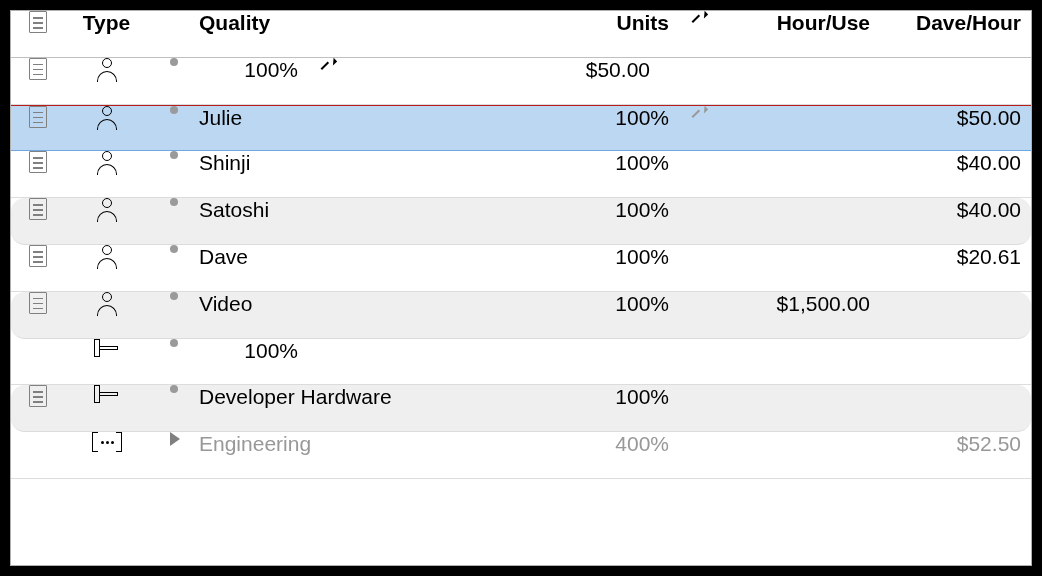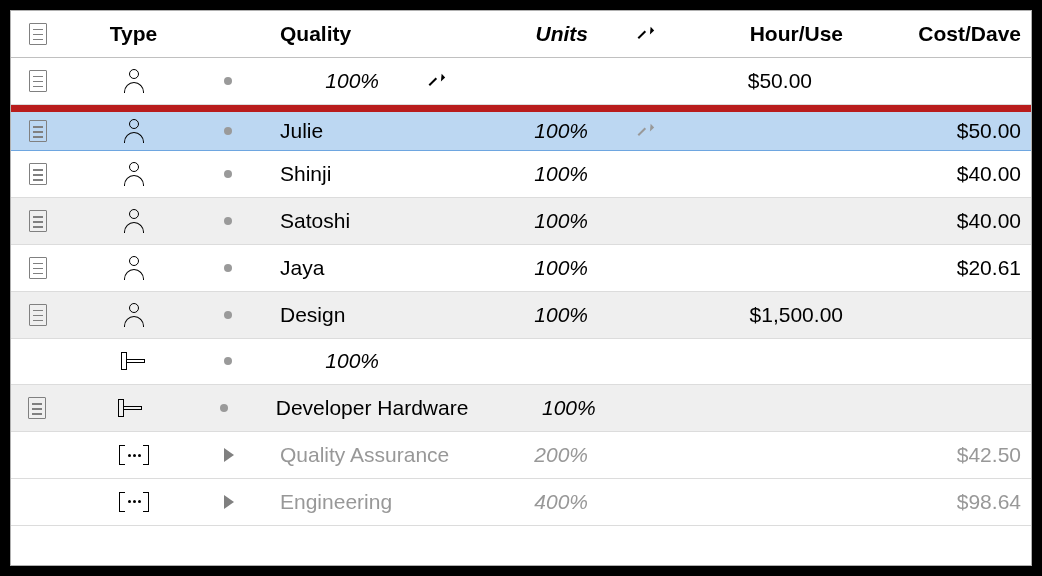--- a/index.html
+++ b/index.html
@@ -11,44 +11,43 @@
       color: #000;
     }
     .panel {
       background: #fff;
       width: 1022px;
       height: 556px;
       border: 1px solid #b0b0b0;
     }
     .row {
       display: flex;
-      align-items: center;
+      align-items: flex-start;
       height: 46.8px;
       border-bottom: 1px solid #dcdcdc;
-      gap: 27px;
     }
     .row.header {
       background: #fff;
       font-weight: 700;
       height: 46.8px;
       border-bottom: 1px solid #c0c0c0;
     }
-    .row.zebra { background: #efefef; }
+    .row.zebra { background: #efefef; border-radius: 14px; }
     .row.selected {
       background: #bcd7f2;
-      border-top: 7px solid #b91c1c;
+      border-top: 1px solid #b91c1c;
       border-bottom: 1px solid #6ea6e0;
     }
     .row.group .bullet, .row.group .res, .row.group .units,
     .row.group .costuse, .row.group .costhour { color: #989898; }
     .col-note { width: 53px; display:flex; justify-content:center; align-items:center; }
     .col-type { width: 85px; display:flex; justify-content:center; align-items:center; font-weight:700; }
     .col-bullet { width: 50px; display:flex; justify-content:center; align-items:center; }
     .col-res { flex: 1 1 auto; min-width: 0; overflow:hidden; white-space:nowrap; display:flex; align-items:center; padding-right:8px;}
-    .col-units { width: 105px; text-align: right; padding-right: 6px; font-style: italic; }
+    .col-units { width: 105px; text-align: right; padding-right: 6px; }
     .col-share { width: 46px; display:flex; justify-content:center; align-items:center; }
     .col-costuse { width: 155px; text-align: right; padding-right: 6px; }
     .col-costhour { width: 155px; text-align: right; padding-right: 10px; }
     .header .col-type { justify-content:center; }
     .header .col-res { justify-content:flex-start; }
     .header .col-units { text-align:right; }
     .header .col-share { text-align:left; }
     .header .col-costuse { text-align:right; }
     .header .col-costhour { text-align:right; }
     .bullet-dot {
@@ -126,21 +125,21 @@
         <span class="note-icon"></span>
       </div>
     <div class="col-type">Type</div>
     <div class="col-bullet"></div>
     <div class="col-res">Quality</div>
     <div class="col-units">Units</div>
     <div class="col-share">
         <span class="share-arrow share-head"></span>
       </div>
     <div class="col-costuse">Hour/Use</div>
-    <div class="col-costhour">Cost/Dave</div>
+    <div class="col-costhour">Dave/Hour</div>
   </div>
   <div id="rows">
       <div class="row">
         <div class="col-note">
           <span class="note-icon"></span>
         </div>
         <div class="col-type">
           <span class="person-icon">
             <span class="head"></span>
             <span class="body"></span>
@@ -221,40 +220,40 @@
         </div>
         <div class="col-type">
           <span class="person-icon">
             <span class="head"></span>
             <span class="body"></span>
           </span>
         </div>
         <div class="col-bullet bullet">
           <span class="bullet-dot"></span>
         </div>
-        <div class="col-res res">Jaya</div>
+        <div class="col-res res">Dave</div>
         <div class="col-units units">100%</div>
         <div class="col-share"></div>
         <div class="col-costuse costuse"></div>
         <div class="col-costhour costhour">$20.61</div>
       </div>
       <div class="row zebra">
         <div class="col-note">
           <span class="note-icon"></span>
         </div>
         <div class="col-type">
           <span class="person-icon">
             <span class="head"></span>
             <span class="body"></span>
           </span>
         </div>
         <div class="col-bullet bullet">
           <span class="bullet-dot"></span>
         </div>
-        <div class="col-res res">Design</div>
+        <div class="col-res res">Video</div>
         <div class="col-units units">100%</div>
         <div class="col-share"></div>
         <div class="col-costuse costuse">$1,500.00</div>
         <div class="col-costhour costhour"></div>
       </div>
       <div class="row">
         <div class="col-note"></div>
         <div class="col-type">
           <span class="equip-icon">
             <span class="vbar"></span>
@@ -295,40 +294,20 @@
             <span class="lb"></span>
             <span class="dot d1"></span>
             <span class="dot d2"></span>
             <span class="dot d3"></span>
             <span class="rb"></span>
           </span>
         </div>
         <div class="col-bullet bullet">
           <span class="disclosure"></span>
         </div>
-        <div class="col-res res">Quality Assurance</div>
-        <div class="col-units units">200%</div>
-        <div class="col-share"></div>
-        <div class="col-costuse costuse"></div>
-        <div class="col-costhour costhour">$42.50</div>
-      </div>
-      <div class="row group">
-        <div class="col-note"></div>
-        <div class="col-type">
-          <span class="group-icon">
-            <span class="lb"></span>
-            <span class="dot d1"></span>
-            <span class="dot d2"></span>
-            <span class="dot d3"></span>
-            <span class="rb"></span>
-          </span>
-        </div>
-        <div class="col-bullet bullet">
-          <span class="disclosure"></span>
-        </div>
         <div class="col-res res">Engineering</div>
         <div class="col-units units">400%</div>
         <div class="col-share"></div>
         <div class="col-costuse costuse"></div>
-        <div class="col-costhour costhour">$98.64</div>
+        <div class="col-costhour costhour">$52.50</div>
       </div>
     </div>
 </div>
 
 </body></html>

